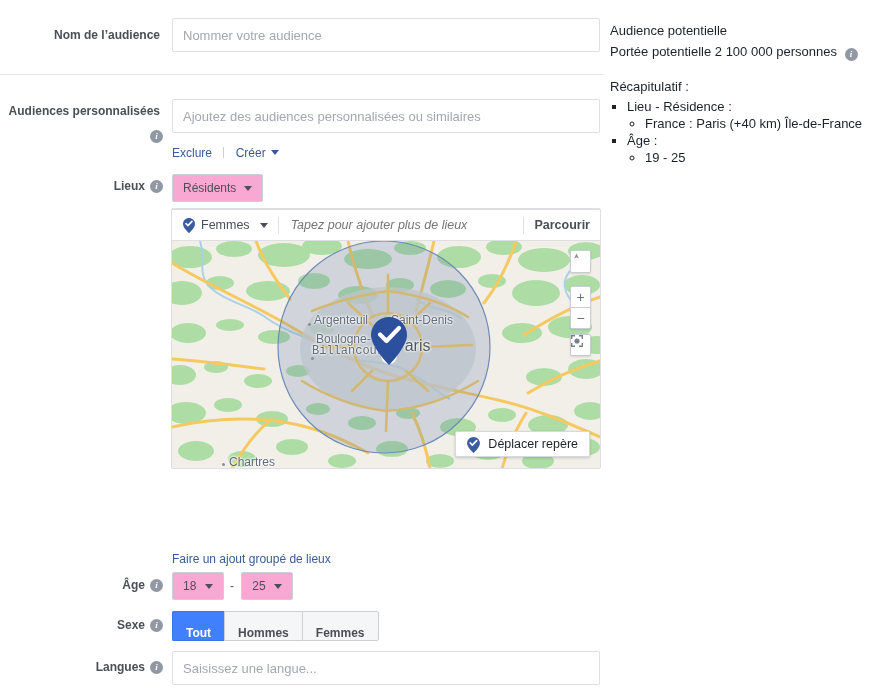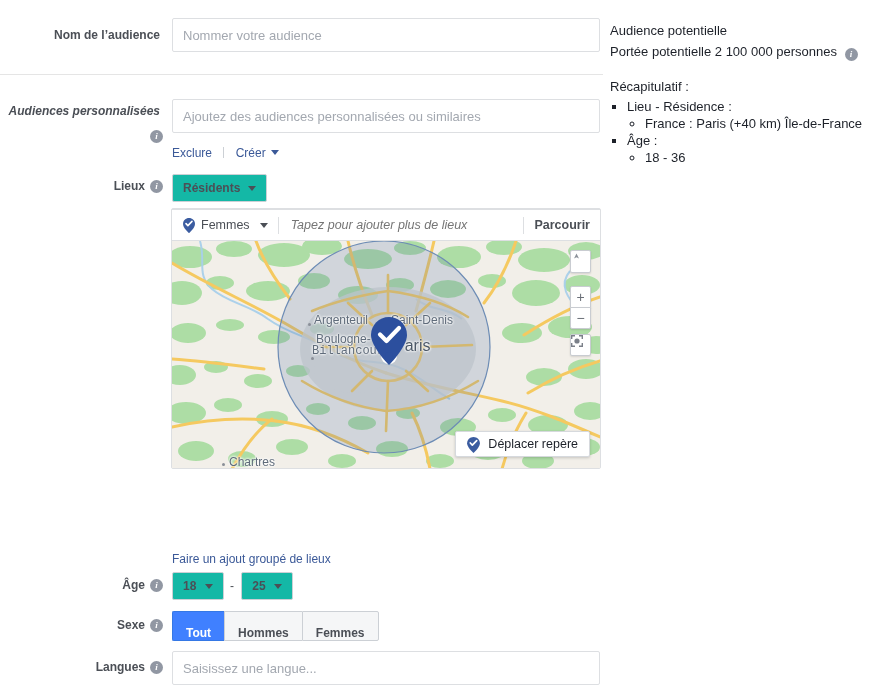--- a/index.html
+++ b/index.html
@@ -85,25 +85,25 @@
   }
 
   
   .btn-grey {
     position: absolute;
     display: inline-flex;
     align-items: center;
     gap: 8px;
     height: 28px;
     padding: 0 10px;
-    background: #14b8a6;
+    background: #f9a8d4;
     border: 1px solid #ccd0d5;
     border-radius: 2px;
     font-size: 12px;
-    font-weight: bold;
+    font-weight: normal;
     color: #4b4f56;
     cursor: pointer;
     line-height: 26px;
   }
 
   
   .loc-box {
     position: absolute;
     border: 1px solid #dddfe2;
     background: #fff;
@@ -276,21 +276,21 @@
 
   <div class="form-col">
 
     <div class="label" style="left:0; top:28px; width:160px;">
       <span>Nom de l’audience</span>
     </div>
     <input class="textinput" style="left: 172px; top: 18px; width: 428px;" placeholder="Nommer votre audience">
 
     <div class="divider" style="left:0; top:74px; width:603px;"></div>
 
-    <div class="label" style="left:0; top:104px; width:160px;font-style:italic;">
+    <div class="label" style="left:0; top:104px; width:160px;">
       <span>Audiences personnalisées</span>
     </div>
     <span class="info" style="position:absolute; left:150px; top:130px;">i</span>
     <input class="textinput" style="left: 172px; top: 99px; width: 428px;" placeholder="Ajoutez des audiences personnalisées ou similaires">
 
     <div style="position:absolute; left:172px; top:142px;">
       <span class="link">Exclure</span>
       <span class="vsep"></span>
       <span class="link">Créer</span><span class="link caret" style="margin-left:5px;"></span>
     </div>
@@ -548,19 +548,19 @@
     <ul class="sum-list">
       <li>
         <span>Lieu - Résidence :</span>
         <ul class="sum-sublist">
           <li>France : Paris (+40 km) Île-de-France</li>
         </ul>
       </li>
       <li>
         <span>Âge :</span>
         <ul class="sum-sublist">
-          <li>18 - 36</li>
+          <li>19 - 25</li>
         </ul>
       </li>
     </ul>
   </div>
 
 </div>
 
 </body></html>

